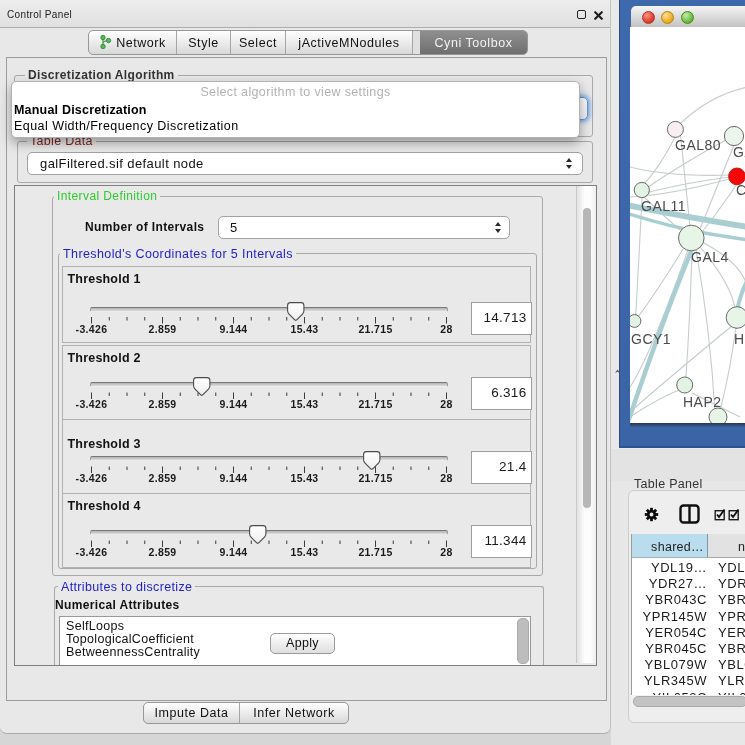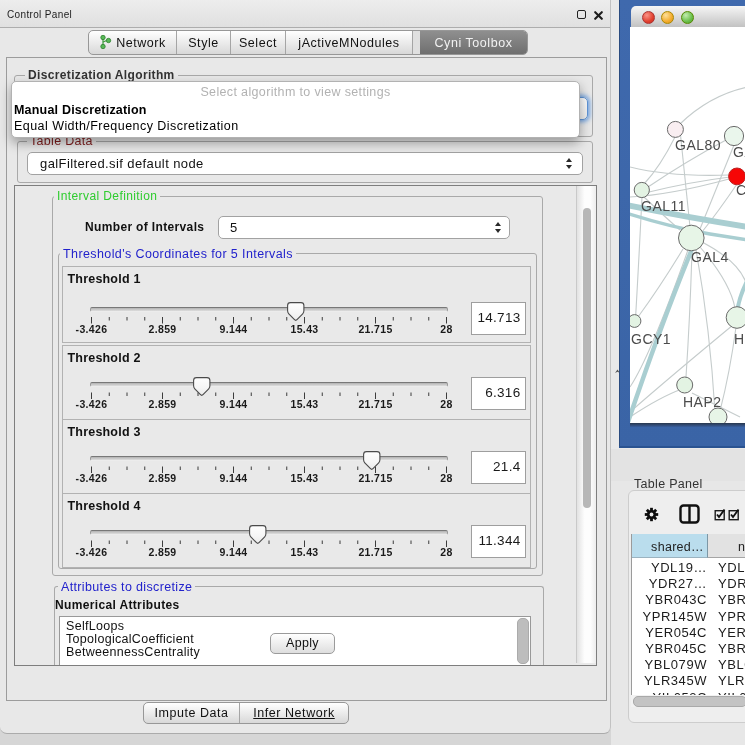--- a/index.html
+++ b/index.html
@@ -47,21 +47,21 @@
 #spthumb{left:583px;top:208px;width:8px;height:300px;background:#b7b7b7;border-radius:4px;}
 #ivgrp{left:52px;top:196px;width:489px;height:378px;}
 #ivtitle{left:54px;top:189px;font-size:12px;letter-spacing:0.4px;color:#2ecc2e;background:#e9e9e9;}
 #nilabel{left:85px;top:219.5px;font-size:12px;font-weight:bold;letter-spacing:0.35px;color:#111;}
 #thgrp{left:58px;top:253px;width:477px;height:314px;}
 #thtitle{left:60px;top:246.5px;font-size:12.5px;letter-spacing:0.4px;color:#2222cc;background:#e9e9e9;}
 
 .tpanel{position:absolute;left:62px;width:467px;border:1px solid #b2b2b2;background:#e9e9e9;}
 .tlabel{position:absolute;left:4.5px;font-size:12.5px;font-weight:bold;letter-spacing:0.2px;color:#111;}
 .track{position:absolute;left:27px;width:356px;height:3px;border-top:1px solid #787878;border-left:1px solid #9a9a9a;border-right:1px solid #9a9a9a;border-bottom:1px solid #ececec;border-radius:2px;background:linear-gradient(#b2b2b2,#dedede);}
-.vfield{position:absolute;left:408px;width:53px;height:31px;background:#fff;border:1px solid #9e9e9e;}
+.vfield{position:absolute;left:408px;width:53px;height:31px;background:#fff;border:1px solid #9e9e9e;padding-left:6px;}
 .vfield span{position:absolute;right:4.5px;top:7.5px;font-size:13.5px;letter-spacing:0.3px;color:#1a1a1a;}
 .ticks line{stroke:#3d3d3d;stroke-width:1;}
 .slabels span{position:absolute;font-size:10.5px;font-weight:bold;letter-spacing:0.35px;color:#1a1a1a;transform:translateX(-50%);}
 
 #atgrp{left:54px;top:586px;width:488px;height:78px;border-bottom:none;border-bottom-left-radius:0;border-bottom-right-radius:0;}
 #attitle{left:58px;top:580px;font-size:12.5px;letter-spacing:0.35px;color:#2222cc;background:#e9e9e9;}
 #nalabel{left:55px;top:598px;font-size:12px;font-weight:bold;letter-spacing:0.35px;color:#111;}
 #atlist{left:59px;top:616px;width:470px;height:48px;background:#fff;border:1px solid #999;border-bottom:none;}
 #atlist .li{position:absolute;left:6px;font-size:12.5px;letter-spacing:0.3px;color:#111;}
 #alsb{left:517px;top:618px;width:10px;height:44px;background:#bdbdbd;border-radius:5px;border:1px solid #ababab;}
@@ -250,21 +250,21 @@
             <stop offset="1" stop-color="#ebebeb"></stop>
           </linearGradient>
         </defs>
       <path d="M0.6,3.5 Q0.6,0.6 3.5,0.6 H14 Q16.9,0.6 16.9,3.5 V8.8 Q16.9,10.6 15.7,11.8 L10,17.7 Q8.75,19 7.5,17.7 L1.8,11.8 Q0.6,10.6 0.6,8.8 Z" fill="url(#g344.5)" stroke="#4a4a4a" stroke-width="1.1"></path>
     </svg>
     <div class="vfield" style="top:31px;">
         <span>6.316</span>
       </div>
   </div>
     <div class="tpanel" style="top:418.5px;height:73px;">
-    <div class="tlabel" style="top:5px;">Threshold 3</div>
+    <div class="tlabel" style="top:17px;">Threshold 3</div>
     <div class="track" style="top:36px;"></div>
     <svg class="ticks" style="position:absolute;left:0;top:0;" width="465" height="73">
         <line x1="28.5" y1="46.5" x2="28.5" y2="53"></line>
         <line x1="46.25" y1="46.5" x2="46.25" y2="50"></line>
         <line x1="64" y1="46.5" x2="64" y2="50"></line>
         <line x1="81.75" y1="46.5" x2="81.75" y2="50"></line>
         <line x1="99.5" y1="46.5" x2="99.5" y2="53"></line>
         <line x1="117.25" y1="46.5" x2="117.25" y2="50"></line>
         <line x1="135" y1="46.5" x2="135" y2="50"></line>
         <line x1="152.75" y1="46.5" x2="152.75" y2="50"></line>
@@ -361,21 +361,21 @@
   <div class="li" style="top:2px;">SelfLoops</div>
   <div class="li" style="top:15px;">TopologicalCoefficient</div>
   <div class="li" style="top:28px;">BetweennessCentrality</div>
 </div>
 <div class="abs" id="alsb"></div>
 
 <div class="abs" id="applybtn">Apply</div>
 
 <div class="abs tabgroup" id="bottabs">
   <div class="seg" style="width:96px;">Impute Data</div>
-  <div class="seg" style="width:108px;text-decoration:underline;">Infer Network</div>
+  <div class="seg" style="width:108px;">Infer Network</div>
 </div>
 
 <svg class="abs" style="left:614px;top:368px;" width="7" height="7" viewBox="0 0 7 7">
     <path d="M1,5 L3.5,1.5 L6,5 L3.5,3.8 Z" fill="#555"></path>
   </svg>
 
 <div class="abs" id="netwin"></div>
 <div class="abs" id="nettitle"></div>
 <div class="abs tl" id="tlr"></div>
 <div class="abs tl" id="tly"></div>

